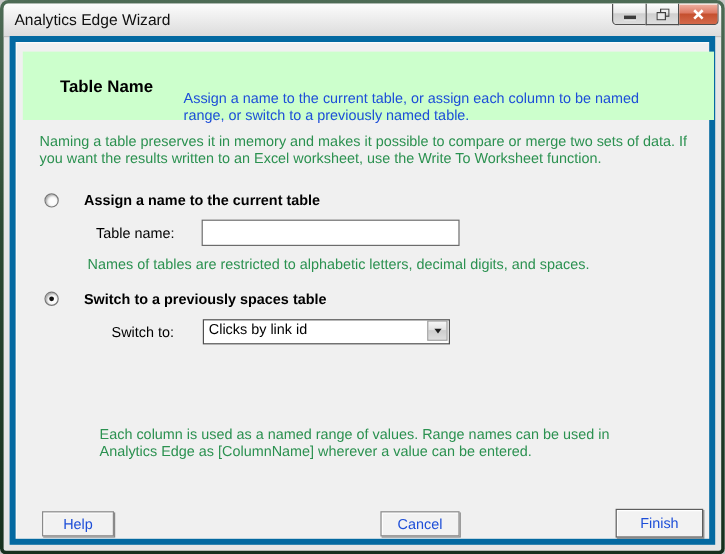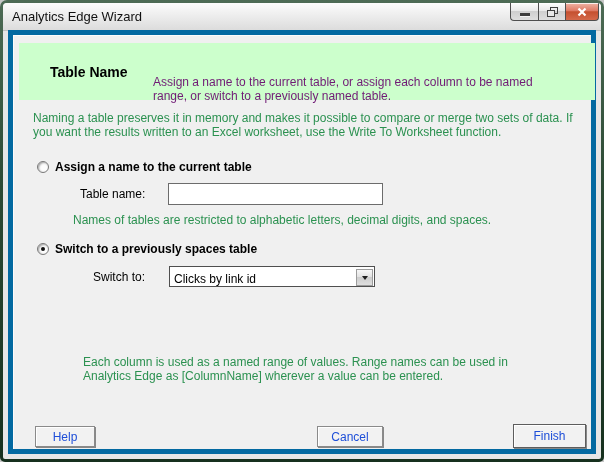--- a/index.html
+++ b/index.html
@@ -24,42 +24,42 @@
     background:linear-gradient(180deg,#f0b5a6 0%,#de7a64 45%,#c5502f 52%,#d4694b 100%);}
   .glyph-min{width:10px;height:3px;background:#3c3c3c;margin-top:6px;box-shadow:0 1px 0 rgba(255,255,255,.7);}
 
   
   .panel{position:absolute;left:5px;right:5px;top:27px;bottom:5px;
     background:#f0f0f0;border:5px solid #0369a1;box-shadow:inset 1px 1px 0 #fbfbfb;}
 
   .green-header{position:absolute;left:6px;top:8px;width:576px;height:57px;background:#ccffcc;
     display:flex;align-items:center;}
   .gh-title{margin-left:31px;flex:0 0 88px;font-size:14px;font-weight:bold;color:#000;}
-  .gh-desc{margin-left:15px;width:412px;font-size:12px;line-height:14px;color:#701a75;margin-top:35px;}
+  .gh-desc{margin-left:15px;width:412px;font-size:12px;line-height:14px;color:#1d4ed8;margin-top:35px;}
 
   .green-text{color:#2b9150;}
   .intro{position:absolute;left:20px;top:76px;width:548px;font-size:12px;line-height:14px;margin:0;}
 
   .opt-row{position:absolute;display:flex;align-items:flex-start;cursor:default;}
   .radio{width:12px;height:12px;border-radius:50%;background:#fdfdfd;border:1px solid #787878;
     box-sizing:border-box;margin-top:1px;position:relative;flex:0 0 12px;
     box-shadow:inset 1px 1px 2px rgba(90,90,90,.55);}
   .radio.selected::after{content:"";position:absolute;left:3px;top:3px;width:4px;height:4px;
     border-radius:50%;background:#111;}
-  .opt-label{margin-left:6px;font-size:12px;font-weight:bold;color:#000;line-height:14px;white-space:nowrap;}
+  .opt-label{margin-left:21px;font-size:12px;font-weight:bold;color:#000;line-height:14px;white-space:nowrap;}
 
   .field-label{position:absolute;font-size:12px;color:#000;white-space:nowrap;}
   .text-input{position:absolute;left:155px;top:148px;width:215px;height:22px;box-sizing:border-box;
     border:1px solid #6c6c6c;background:#fff;font-family:"Liberation Sans",sans-serif;font-size:12px;
     padding:2px 4px;outline:none;}
   .note{position:absolute;font-size:12px;line-height:14px;white-space:nowrap;}
   .note.wrap{white-space:normal;}
 
   .combo{position:absolute;left:156px;top:231px;width:206px;height:21px;box-sizing:border-box;
-    background:#fff;border:1px solid #4f4f4f;display:flex;align-items:flex-end;}
+    background:#fff;border:1px solid #4f4f4f;display:flex;align-items:flex-start;}
   .combo-text{flex:1;padding-left:4px;font-size:12px;color:#000;white-space:nowrap;overflow:hidden;}
   .combo-btn{width:17px;height:17px;margin-right:1px;box-sizing:border-box;border:1px solid #9c9c9c;
     background:linear-gradient(180deg,#f7f7f7 0%,#e3e3e3 45%,#cdcdcd 50%,#dedede 100%);
     display:flex;align-items:center;justify-content:center;}
   .tri{width:0;height:0;border-left:3.5px solid transparent;border-right:3.5px solid transparent;
     border-top:4px solid #1d1d1d;}
 
   .btn{position:absolute;box-sizing:border-box;background:#f2f2f2;border:1px solid #8a8a8a;
     font-family:"Liberation Sans",sans-serif;font-size:12px;color:#1d4ed8;
     box-shadow:1px 1px 0 rgba(110,110,110,.8),inset 1px 1px 0 #ffffff;padding:0;}

